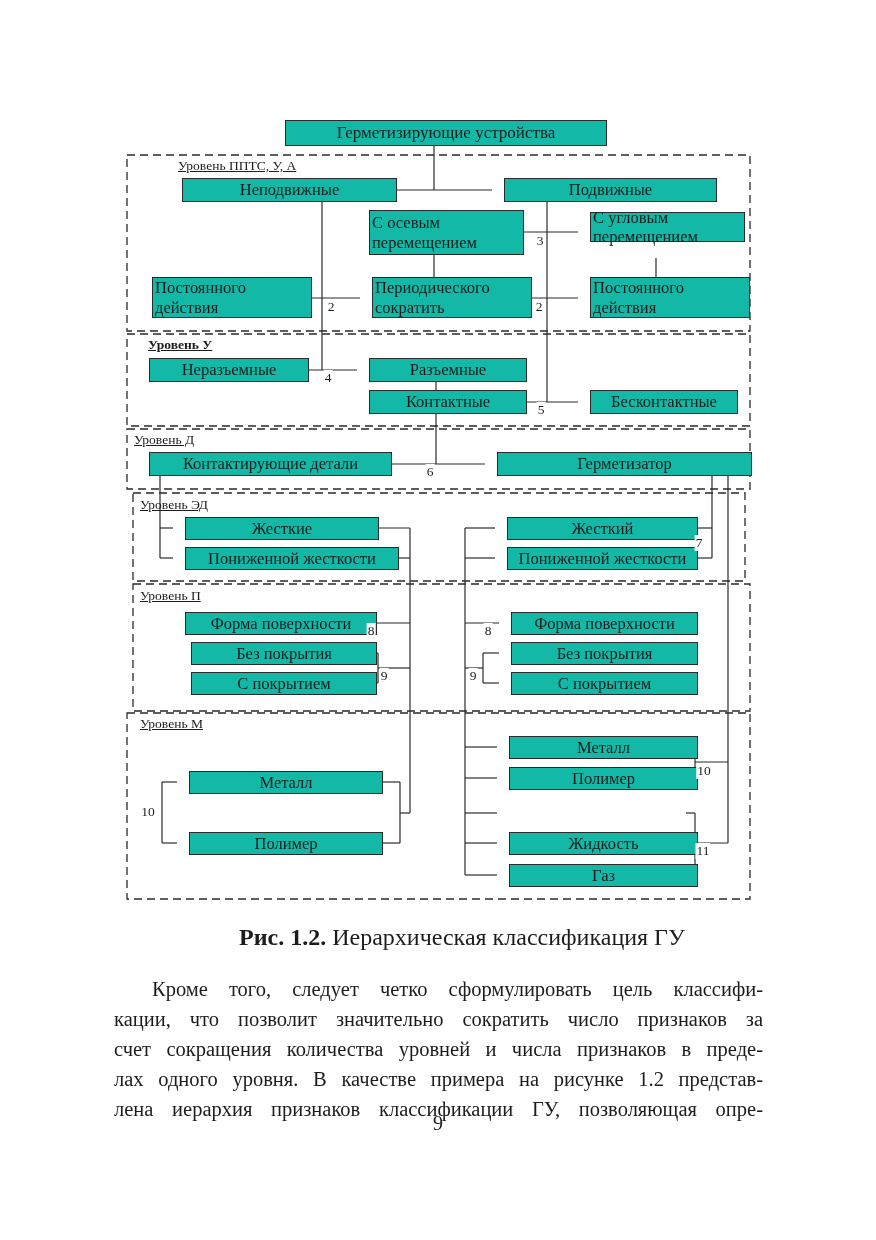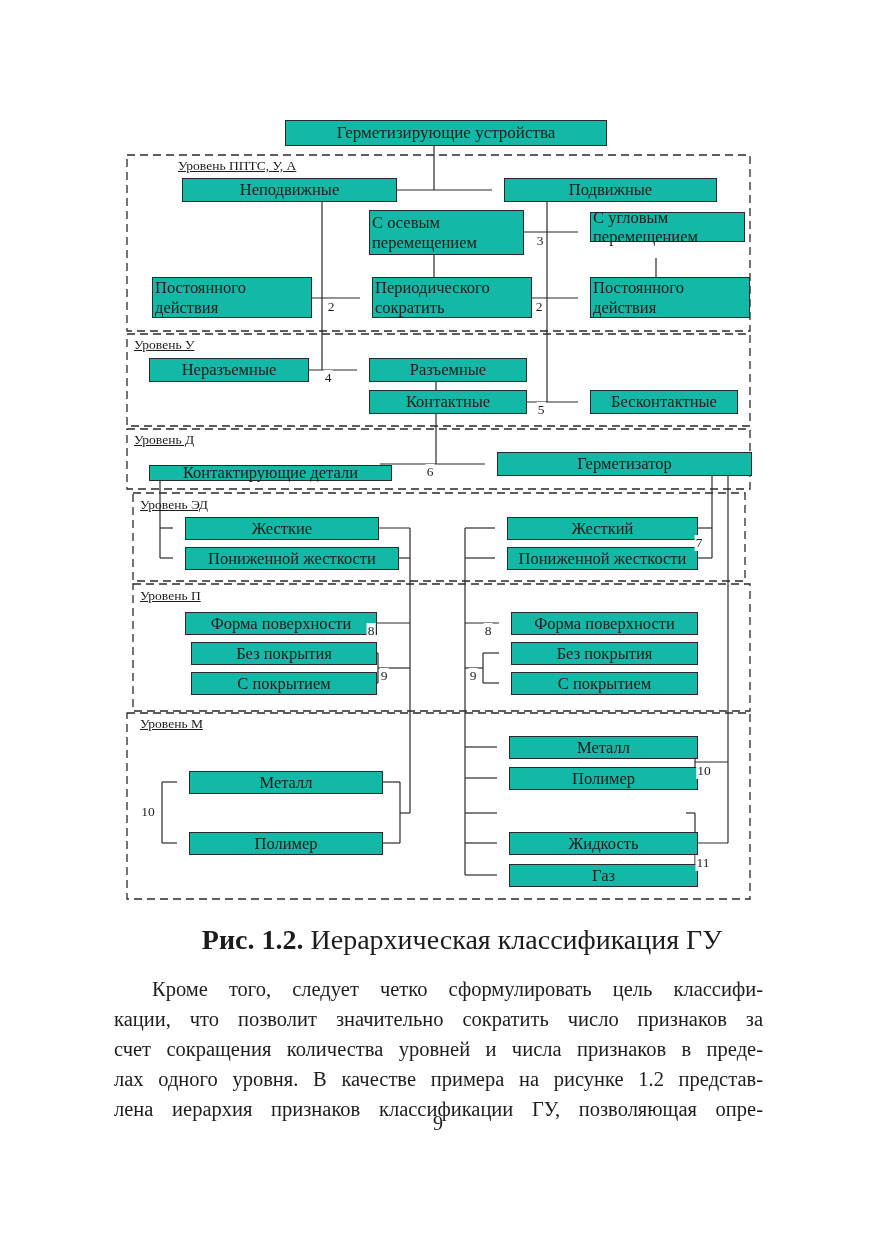--- a/index.html
+++ b/index.html
@@ -23,21 +23,21 @@
   }
   .box.root { font-size:17px; }
   .lvl {
     position:absolute; z-index:3;
     font-size:13.5px; text-decoration:underline; white-space:nowrap;
   }
   .num {
     position:absolute; z-index:3; font-size:13.5px;
     transform:translate(-50%,-50%); background:#fff; padding:0 1px;
   }
-  .caption { position:absolute; left:0; right:0; top:924px; text-align:center; font-size:28px;padding-left:48px; }
+  .caption { position:absolute; left:0; right:0; top:924px; text-align:center; font-size:24px;padding-left:48px; }
   .bodytext { position:absolute; left:114px; top:974px; width:649px; font-size:20.5px; }
   .bline { line-height:30px; text-align:justify; text-align-last:justify; white-space:nowrap; }
   .bline.indent { text-indent:38px; }
   .pagenum { position:absolute; left:0; right:0; top:1112px; text-align:center; font-size:20px; }
 </style>
 </head>
 <body>
 
 <div class="page">
 
@@ -105,39 +105,39 @@
       <line x1="695" y1="747" x2="695" y2="778"></line>
       <line x1="695" y1="762" x2="728" y2="762"></line>
       <line x1="686" y1="813" x2="695" y2="813"></line>
       <line x1="686" y1="843" x2="728" y2="843"></line>
       <line x1="686" y1="875" x2="695" y2="875"></line>
       <line x1="695" y1="813" x2="695" y2="875"></line>
     </g>
   </svg>
 
   <div class="lvl" style="left:134px;top:158px;margin-left:44px;">Уровень ППТС, У, А</div>
-  <div class="lvl" style="left:134px;top:337px;">Уровень У</div>
+  <div class="lvl" style="left:148px;top:337px;font-weight:bold;">Уровень У</div>
   <div class="lvl" style="left:134px;top:432px;">Уровень Д</div>
   <div class="lvl" style="left:140px;top:497px;">Уровень ЭД</div>
   <div class="lvl" style="left:140px;top:588px;">Уровень П</div>
   <div class="lvl" style="left:140px;top:716px;">Уровень М</div>
 
   <div class="box root" style="left:273px;top:120px;width:322px;height:26px;">Герметизирующие устройства</div>
   <div class="box" style="left:170px;top:178px;width:215px;height:24px;">Неподвижные</div>
   <div class="box" style="left:492px;top:178px;width:213px;height:24px;">Подвижные</div>
   <div class="box" style="left:357px;top:210px;width:155px;height:45px;">С осевым перемещением</div>
   <div class="box" style="left:578px;top:212px;width:155px;height:30px;">С угловым перемещением</div>
   <div class="box" style="left:140px;top:277px;width:160px;height:41px;">Постоянного действия</div>
   <div class="box" style="left:360px;top:277px;width:160px;height:41px;">Периодического сократить</div>
   <div class="box" style="left:578px;top:277px;width:160px;height:41px;">Постоянного действия</div>
   <div class="box" style="left:137px;top:358px;width:160px;height:24px;">Неразъемные</div>
   <div class="box" style="left:357px;top:358px;width:158px;height:24px;">Разъемные</div>
   <div class="box" style="left:357px;top:390px;width:158px;height:24px;">Контактные</div>
   <div class="box" style="left:578px;top:390px;width:148px;height:24px;">Бесконтактные</div>
-  <div class="box" style="left:137px;top:465px;width:243px;height:16px;">Контактирующие детали</div>
+  <div class="box" style="left:137px;top:452px;width:243px;height:24px;">Контактирующие детали</div>
   <div class="box" style="left:485px;top:452px;width:255px;height:24px;">Герметизатор</div>
   <div class="box" style="left:173px;top:517px;width:194px;height:23px;">Жесткие</div>
   <div class="box" style="left:173px;top:547px;width:214px;height:23px;">Пониженной жесткости</div>
   <div class="box" style="left:495px;top:517px;width:191px;height:23px;">Жесткий</div>
   <div class="box" style="left:495px;top:547px;width:191px;height:23px;">Пониженной жесткости</div>
   <div class="box" style="left:173px;top:612px;width:192px;height:23px;">Форма поверхности</div>
   <div class="box" style="left:179px;top:642px;width:186px;height:23px;">Без покрытия</div>
   <div class="box" style="left:179px;top:672px;width:186px;height:23px;">С покрытием</div>
   <div class="box" style="left:499px;top:612px;width:187px;height:23px;">Форма поверхности</div>
   <div class="box" style="left:499px;top:642px;width:187px;height:23px;">Без покрытия</div>
@@ -155,21 +155,21 @@
   <span class="num" style="left:328px;top:378px;">4</span>
   <span class="num" style="left:541px;top:410px;">5</span>
   <span class="num" style="left:430px;top:472px;">6</span>
   <span class="num" style="left:699px;top:543px;">7</span>
   <span class="num" style="left:371px;top:631px;">8</span>
   <span class="num" style="left:384px;top:676px;">9</span>
   <span class="num" style="left:488px;top:631px;">8</span>
   <span class="num" style="left:473px;top:676px;">9</span>
   <span class="num" style="left:148px;top:812px;">10</span>
   <span class="num" style="left:704px;top:771px;">10</span>
-  <span class="num" style="left:703px;top:851px;margin-top:12px;">11</span>
+  <span class="num" style="left:703px;top:851px;">11</span>
 
   <div class="caption"><b>Рис. 1.2.</b><span> Иерархическая классификация ГУ</span></div>
 
   <div class="bodytext">
     <div class="bline indent">Кроме того, следует четко сформулировать цель классифи-</div>
     <div class="bline">кации, что позволит значительно сократить число признаков за</div>
     <div class="bline">счет сокращения количества уровней и числа признаков в преде-</div>
     <div class="bline">лах одного уровня. В качестве примера на рисунке 1.2 представ-</div>
     <div class="bline">лена иерархия признаков классификации ГУ, позволяющая опре-</div>
   </div>

